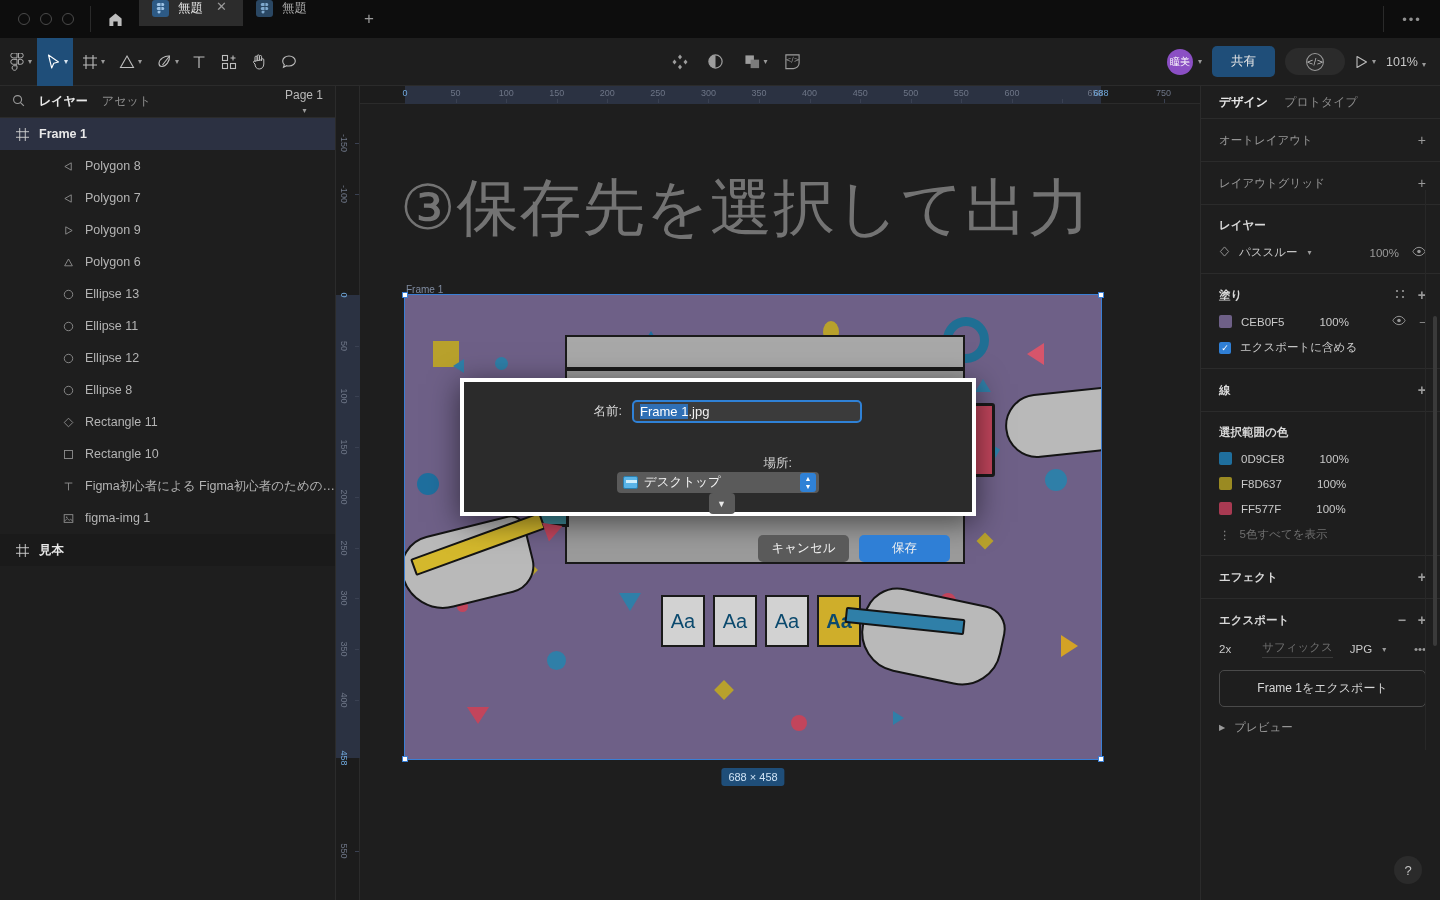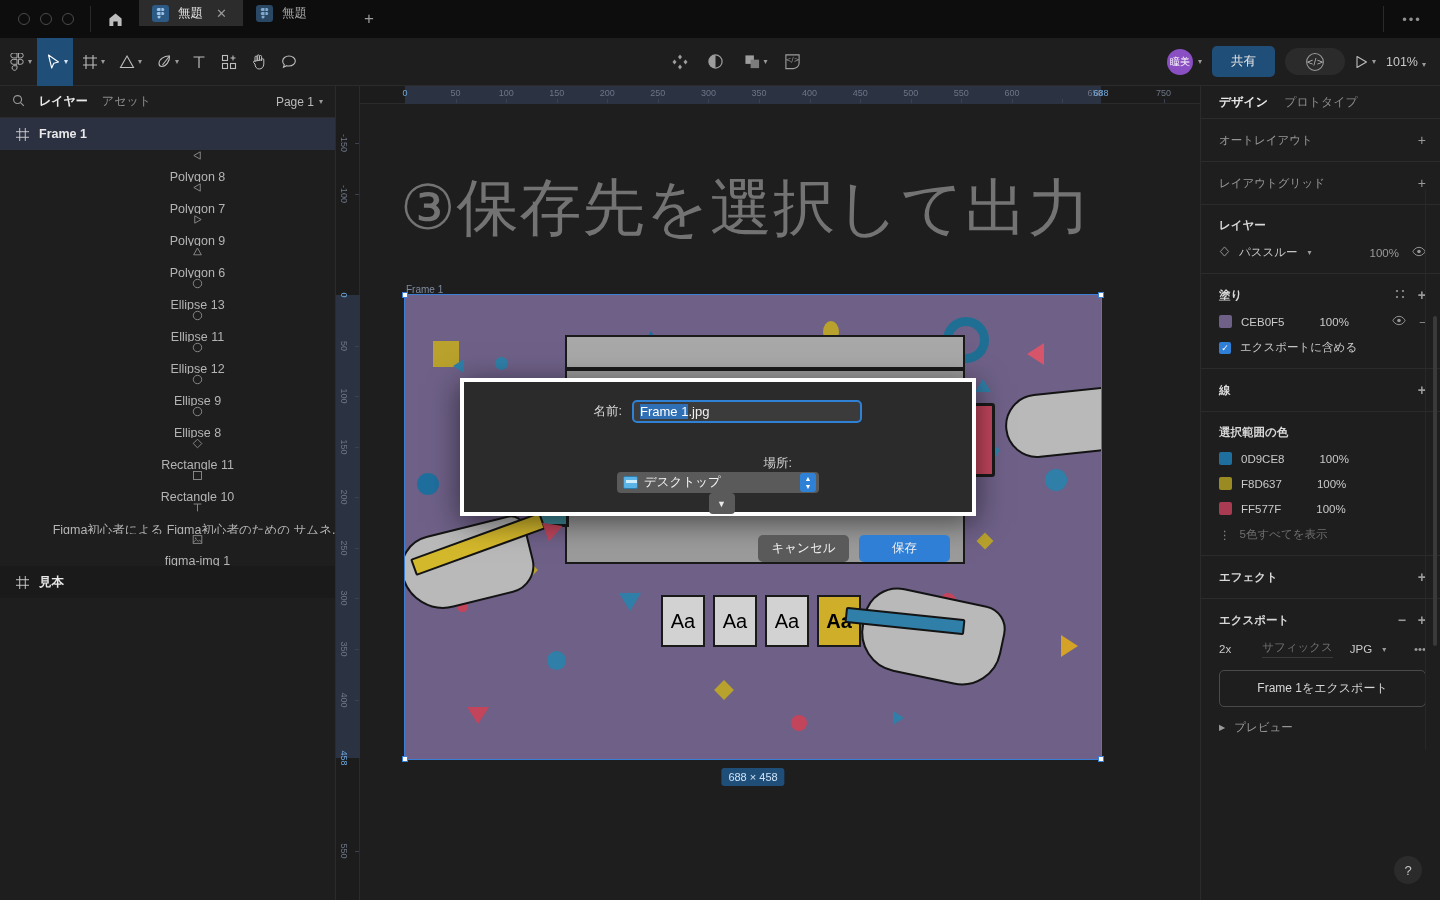--- a/index.html
+++ b/index.html
@@ -15,21 +15,21 @@
   
   .tabbar {
     position: absolute; top: 0; left: 0; width: 1440px; height: 38px;
     background: #0d0d0d; display: flex; align-items: stretch;
   }
   .traffic { display: flex; align-items: center; gap: 10px; padding: 0 16px 0 18px; }
   .tl { width: 12px; height: 12px; border-radius: 50%; border: 1px solid #4a4a4a; background: transparent; }
   .tabbar-div { width: 1px; background: #2a2a2a; margin: 6px 0; }
   .homebtn { width: 48px; display: flex; align-items: center; justify-content: center; }
   .tab {
-    display: flex; align-items: center; gap: 9px;
+    display: flex; gap: 9px;
     padding: 0 11px 0 13px; min-width: 104px; height: 26px;
     font-size: 12.5px; color: #a8a8a8; position: relative;
   }
   .tab.active { background: #2c2c2c; color: #e3e3e3; }
   .tab .tabicon {
     width: 17px; height: 17px; border-radius: 3px; background: #2a4763;
     display: flex; align-items: center; justify-content: center; flex: none;
   }
   .tab.active .tabicon { background: #2d5a85; }
   .tab .tabname { white-space: nowrap; }
@@ -74,32 +74,32 @@
   .leftpanel {
     position: absolute; top: 86px; left: 0; width: 336px; height: 814px;
     background: #1e1e1e; border-right: 1px solid #2b2b2b;
   }
   .lp-head {
     height: 32px; display: flex; align-items: center; gap: 14px;
     padding: 0 12px; border-bottom: 1px solid #2b2b2b;
   }
   .lp-tab { font-size: 12px; color: #8c8c8c; }
   .lp-tab.active { color: #e8e8e8; font-weight: bold; }
-  .lp-page { margin-left: auto; font-size: 12px; color: #b9b9b9; display: flex; align-items: center; gap: 4px; }
+  .lp-page { margin-left: auto; font-size: 12px; color: #b9b9b9; display: flex; align-items: center; gap: 4px; flex-direction: column; }
   .layerlist { padding-top: 0; }
   .layerrow {
     height: 32px; display: flex; align-items: center; gap: 9px;
     padding-left: 14px; font-size: 12.5px; color: #b4b4b4;
   }
   .layerrow.frame { background: #2c3142; color: #e8e8e8; font-weight: bold; }
   .layerrow.frame2 { background: #1a1a1a; color: #e8e8e8; font-weight: bold; }
   .layerrow .lico { width: 16px; display: flex; align-items: center; justify-content: center; flex: none; color: #8d8d8d; }
   .layerrow.frame .lico, .layerrow.frame2 .lico { color: #cfcfcf; }
   .layerrow .lname { overflow: hidden; white-space: nowrap; text-overflow: ellipsis; }
-  .indent { padding-left: 60px; flex-direction: column; }
+  .indent { padding-left: 60px; }
 
   
   .canvas {
     position: absolute; top: 86px; left: 336px; width: 864px; height: 814px;
     background: #1e1e1e; overflow: hidden;
   }
   .ruler-h {
     position: absolute; top: 0; left: 0; width: 864px; height: 18px;
     background: #1c1c1c; border-bottom: 1px solid #2b2b2b;
   }
@@ -139,21 +139,21 @@
   }
   .board {
     position: absolute; background: #9b9b9b; border: 2px solid #1a1a1a;
   }
   .board-top {
     position: absolute; background: #a8a8a8; border: 2px solid #1a1a1a;
   }
   .aacard {
     position: absolute; background: #d2d2d2; border: 2px solid #1a1a1a;
     display: flex; align-items: center; justify-content: center;
-    font-size: 20px; color: #000000;
+    font-size: 20px; color: #0c4a6e;
   }
   .arttext {
     position: absolute; color: #3e2b8c; font-size: 38px; white-space: nowrap;
     font-family: "DejaVu Sans", sans-serif; font-weight: bold;
   }
   .tri { position: absolute; width: 0; height: 0; }
   .dot { position: absolute; border-radius: 50%; }
   .sq { position: absolute; }
   .hand { position: absolute; background: #b9b9b9; border: 2px solid #141414; }
   .pencil { position: absolute; border: 2px solid #141414; }
@@ -469,28 +469,20 @@
           </span>
           <span class="lname">Ellipse 11</span>
         </div>
         <div class="layerrow indent">
           <span class="lico">
             <svg width="11" height="11" viewBox="0 0 12 12">
               <circle cx="6" cy="6" r="4.6" fill="none" stroke="#8d8d8d" stroke-width="1"></circle>
             </svg>
           </span>
           <span class="lname">Ellipse 12</span>
-        </div>
-        <div class="layerrow indent">
-          <span class="lico">
-            <svg width="11" height="11" viewBox="0 0 12 12">
-              <circle cx="6" cy="6" r="4.6" fill="none" stroke="#8d8d8d" stroke-width="1"></circle>
-            </svg>
-          </span>
-          <span class="lname">Ellipse 9</span>
         </div>
         <div class="layerrow indent">
           <span class="lico">
             <svg width="11" height="11" viewBox="0 0 12 12">
               <circle cx="6" cy="6" r="4.6" fill="none" stroke="#8d8d8d" stroke-width="1"></circle>
             </svg>
           </span>
           <span class="lname">Ellipse 8</span>
         </div>
         <div class="layerrow indent">

